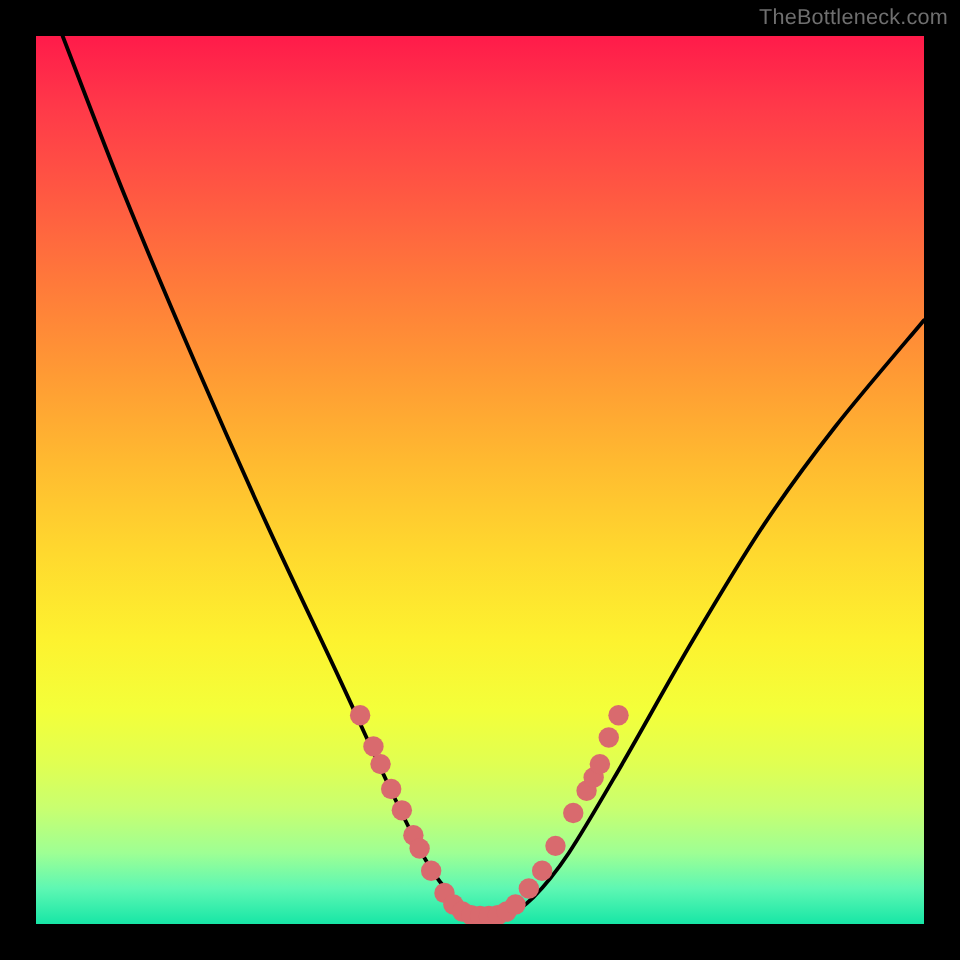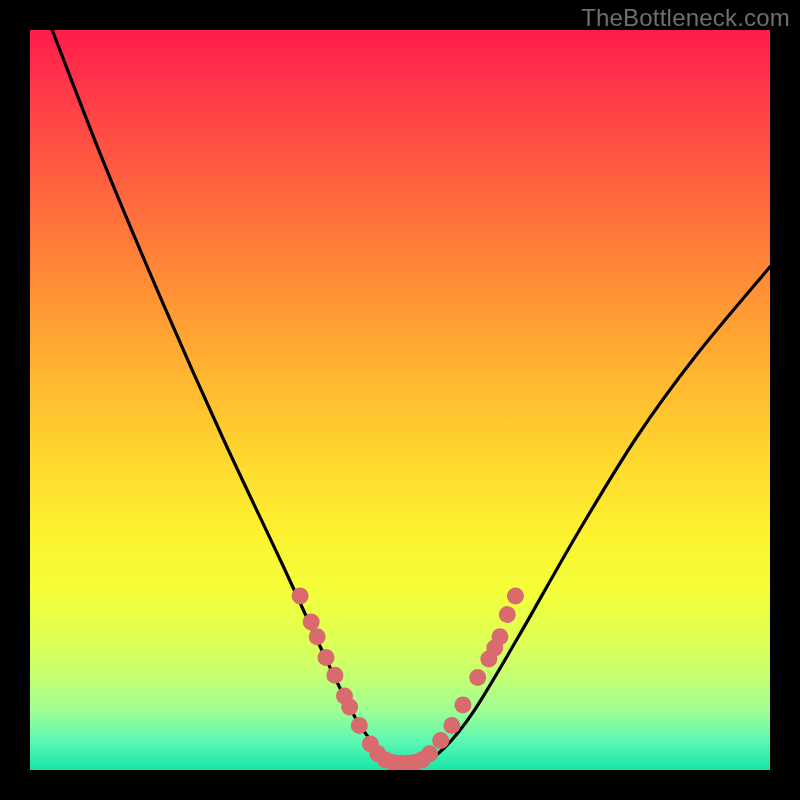--- a/index.html
+++ b/index.html
@@ -40,21 +40,21 @@
       #9eff94 92%,
       #5ef7b3 96%,
       #17e6a6 100%
     );
   }
   .watermark {
     position: absolute;
     top: 4px;
     right: 10px;
     color: #6f6f6f;
-    font-size: 24px;
+    font-size: 18px;
     font-weight: 400;
     letter-spacing: 0.2px;
   }
   svg.curve {
     position: absolute;
     left: 0;
     top: 0;
     width: 740px;
     height: 740px;
   }

